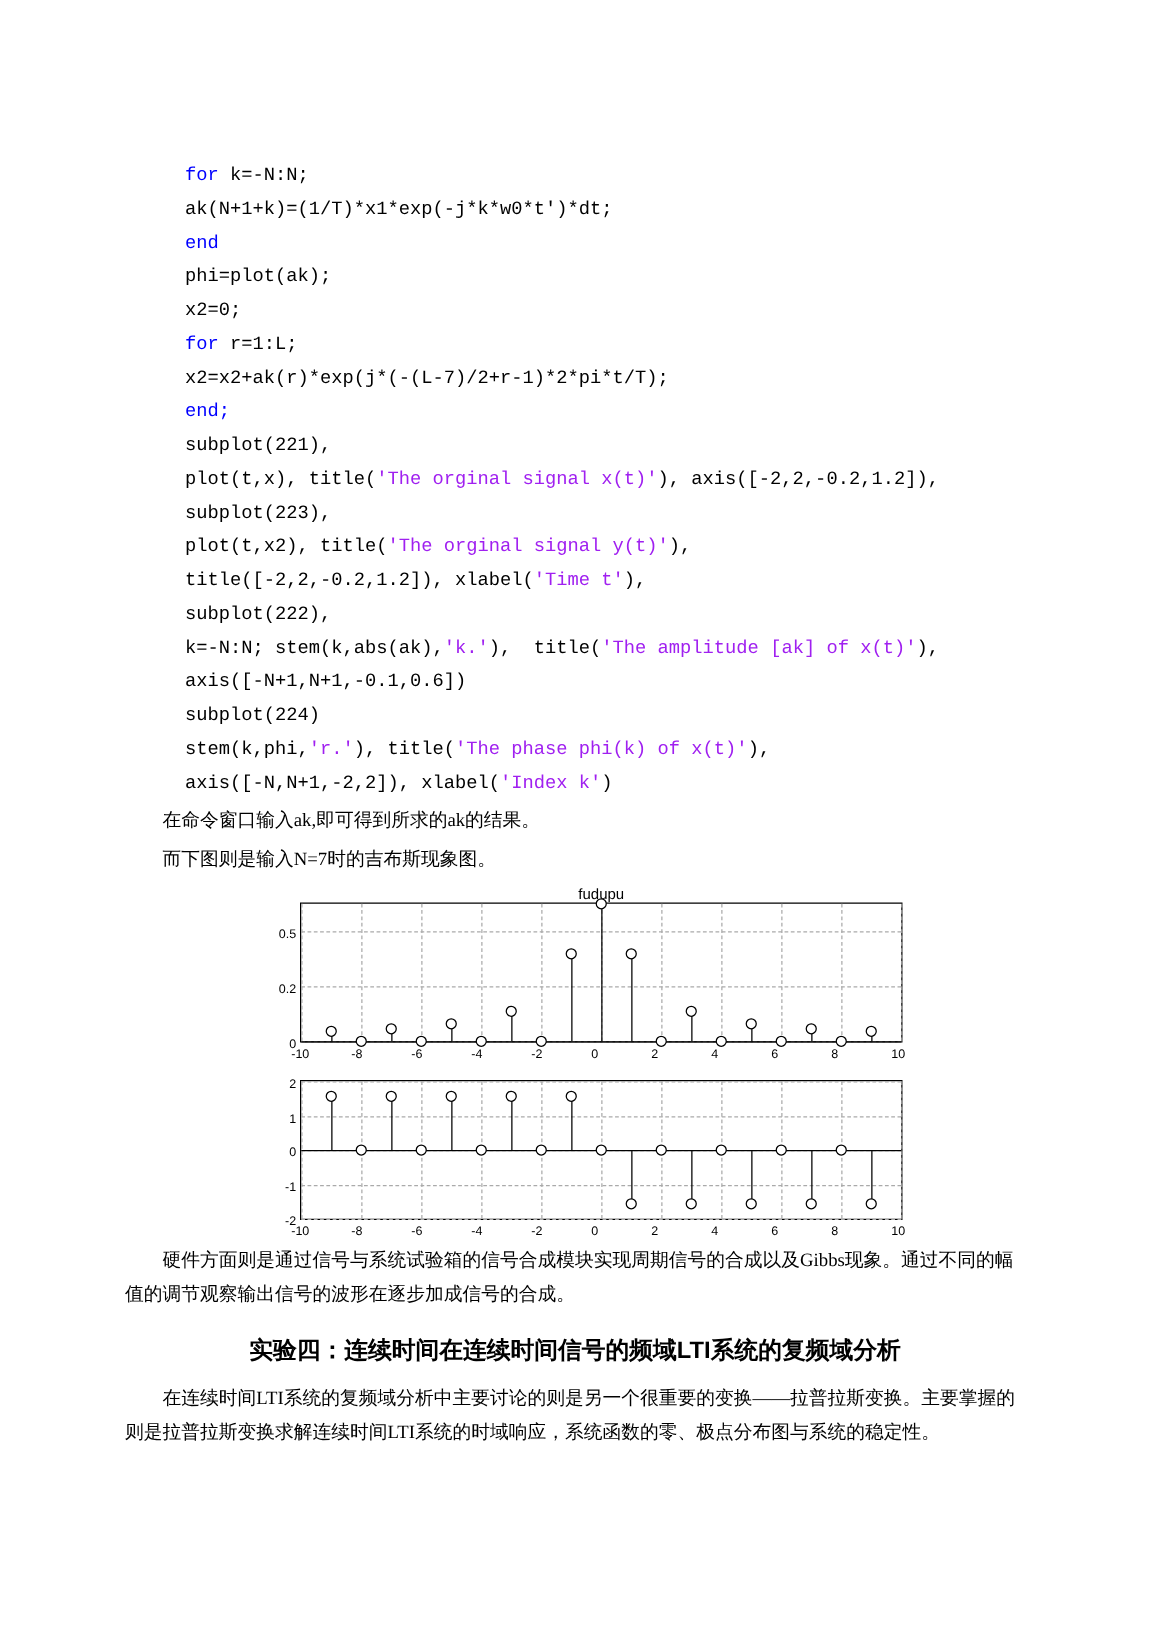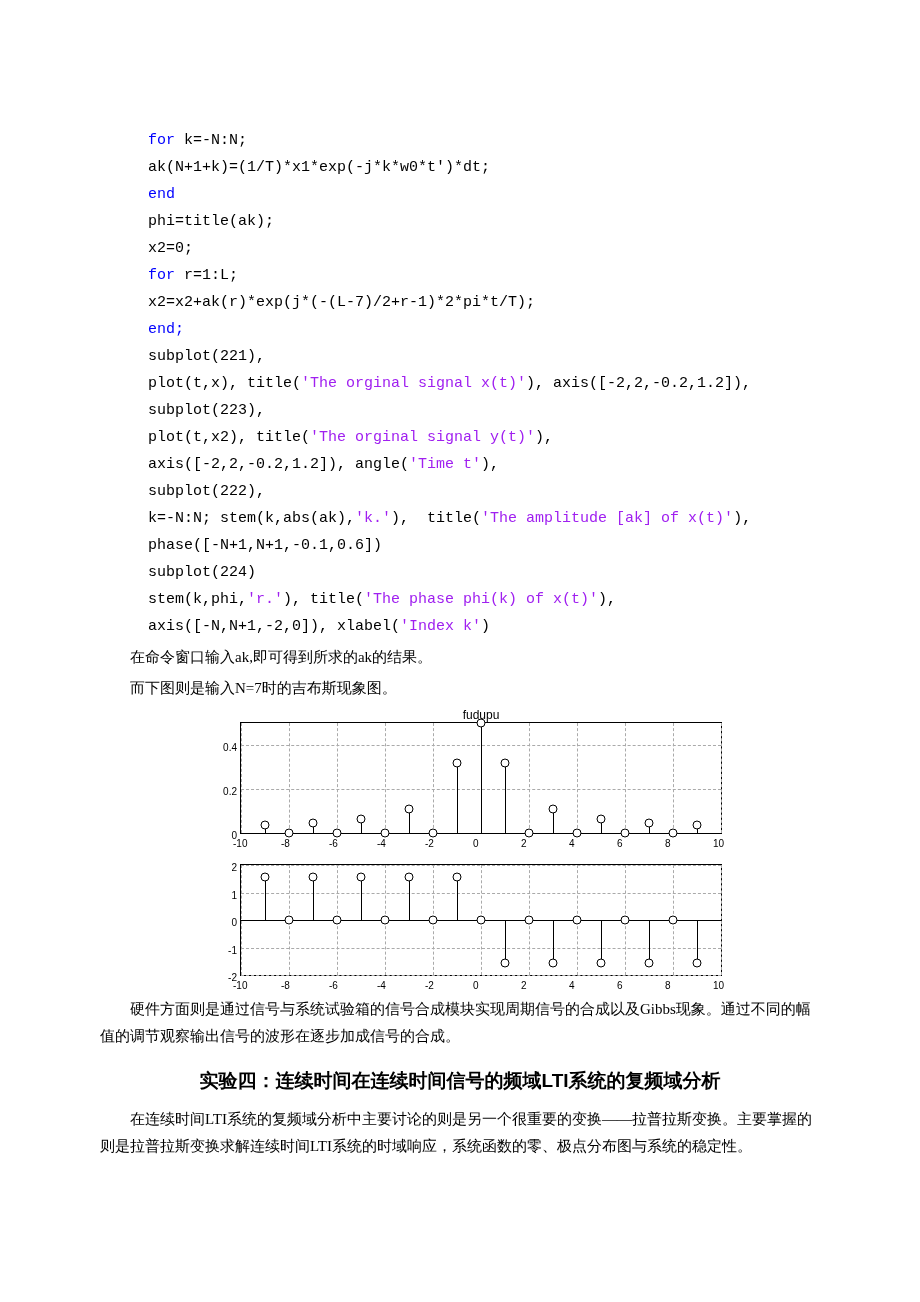--- a/index.html
+++ b/index.html
@@ -70,50 +70,50 @@
   }
   .baseline { position: absolute; left:0; right:0; height:1px; background:#000; }
 </style>
 </head>
 <body>
 
 <div class="code-block">
 <span class="indent"></span><span class="kw">for</span><span> k=-N:N;</span>
 <span class="indent"></span><span>ak(N+1+k)=(1/T)*x1*exp(-j*k*w0*t')*dt;</span>
 <span class="indent"></span><span class="kw">end</span>
-<span class="indent"></span><span>phi=title(ak);</span>
+<span class="indent"></span><span>phi=plot(ak);</span>
 <span class="indent"></span><span>x2=0;</span>
 <span class="indent"></span><span class="kw">for</span><span> r=1:L;</span>
 <span class="indent"></span><span>x2=x2+ak(r)*exp(j*(-(L-7)/2+r-1)*2*pi*t/T);</span>
 <span class="indent"></span><span class="kw">end;</span>
 <span class="indent"></span><span>subplot(221),</span>
 <span class="indent"></span><span>plot(t,x), title(</span><span class="str">'The orginal signal x(t)'</span><span>), axis([-2,2,-0.2,1.2]),</span>
 <span class="indent"></span><span>subplot(223),</span>
 <span class="indent"></span><span>plot(t,x2), title(</span><span class="str">'The orginal signal y(t)'</span><span>),</span>
-<span class="indent"></span><span>axis([-2,2,-0.2,1.2]), angle(</span><span class="str">'Time t'</span><span>),</span>
+<span class="indent"></span><span>title([-2,2,-0.2,1.2]), xlabel(</span><span class="str">'Time t'</span><span>),</span>
 <span class="indent"></span><span>subplot(222),</span>
 <span class="indent"></span><span>k=-N:N; stem(k,abs(ak),</span><span class="str">'k.'</span><span>),  title(</span><span class="str">'The amplitude [ak] of x(t)'</span><span>),</span>
-<span class="indent"></span><span>phase([-N+1,N+1,-0.1,0.6])</span>
+<span class="indent"></span><span>axis([-N+1,N+1,-0.1,0.6])</span>
 <span class="indent"></span><span>subplot(224)</span>
 <span class="indent"></span><span>stem(k,phi,</span><span class="str">'r.'</span><span>), title(</span><span class="str">'The phase phi(k) of x(t)'</span><span>),</span>
-<span class="indent"></span><span>axis([-N,N+1,-2,0]), xlabel(</span><span class="str">'Index k'</span><span>)</span>
+<span class="indent"></span><span>axis([-N,N+1,-2,2]), xlabel(</span><span class="str">'Index k'</span><span>)</span>
 </div>
 
 <p class="body-text">在命令窗口输入ak,即可得到所求的ak的结果。</p>
 <p class="body-text">而下图则是输入N=7时的吉布斯现象图。</p>
 
 <div class="charts">
   <div id="chart0" class="chart" style="width:480px;height:110px;margin-left:40px;margin-top:20px;margin-bottom:30px;">
     <div class="chart-title">fudupu</div>
   <div class="grid-h" style="top: 110px;"></div>
       <div class="axis-label" style="right: 484px; top: 104px;">0</div>
       <div class="grid-h" style="top: 66px;"></div>
       <div class="axis-label" style="right: 484px; top: 60px;">0.2</div>
       <div class="grid-h" style="top: 22px;"></div>
-      <div class="axis-label" style="right: 484px; top: 16px;">0.4</div>
+      <div class="axis-label" style="right: 484px; top: 16px;">0.5</div>
       <div class="grid-v" style="left: 0px;"></div>
       <div class="axis-label" style="left: -8px; top: 112px;">-10</div>
       <div class="grid-v" style="left: 48px;"></div>
       <div class="axis-label" style="left: 40px; top: 112px;">-8</div>
       <div class="grid-v" style="left: 96px;"></div>
       <div class="axis-label" style="left: 88px; top: 112px;">-6</div>
       <div class="grid-v" style="left: 144px;"></div>
       <div class="axis-label" style="left: 136px; top: 112px;">-4</div>
       <div class="grid-v" style="left: 192px;"></div>
       <div class="axis-label" style="left: 184px; top: 112px;">-2</div>

